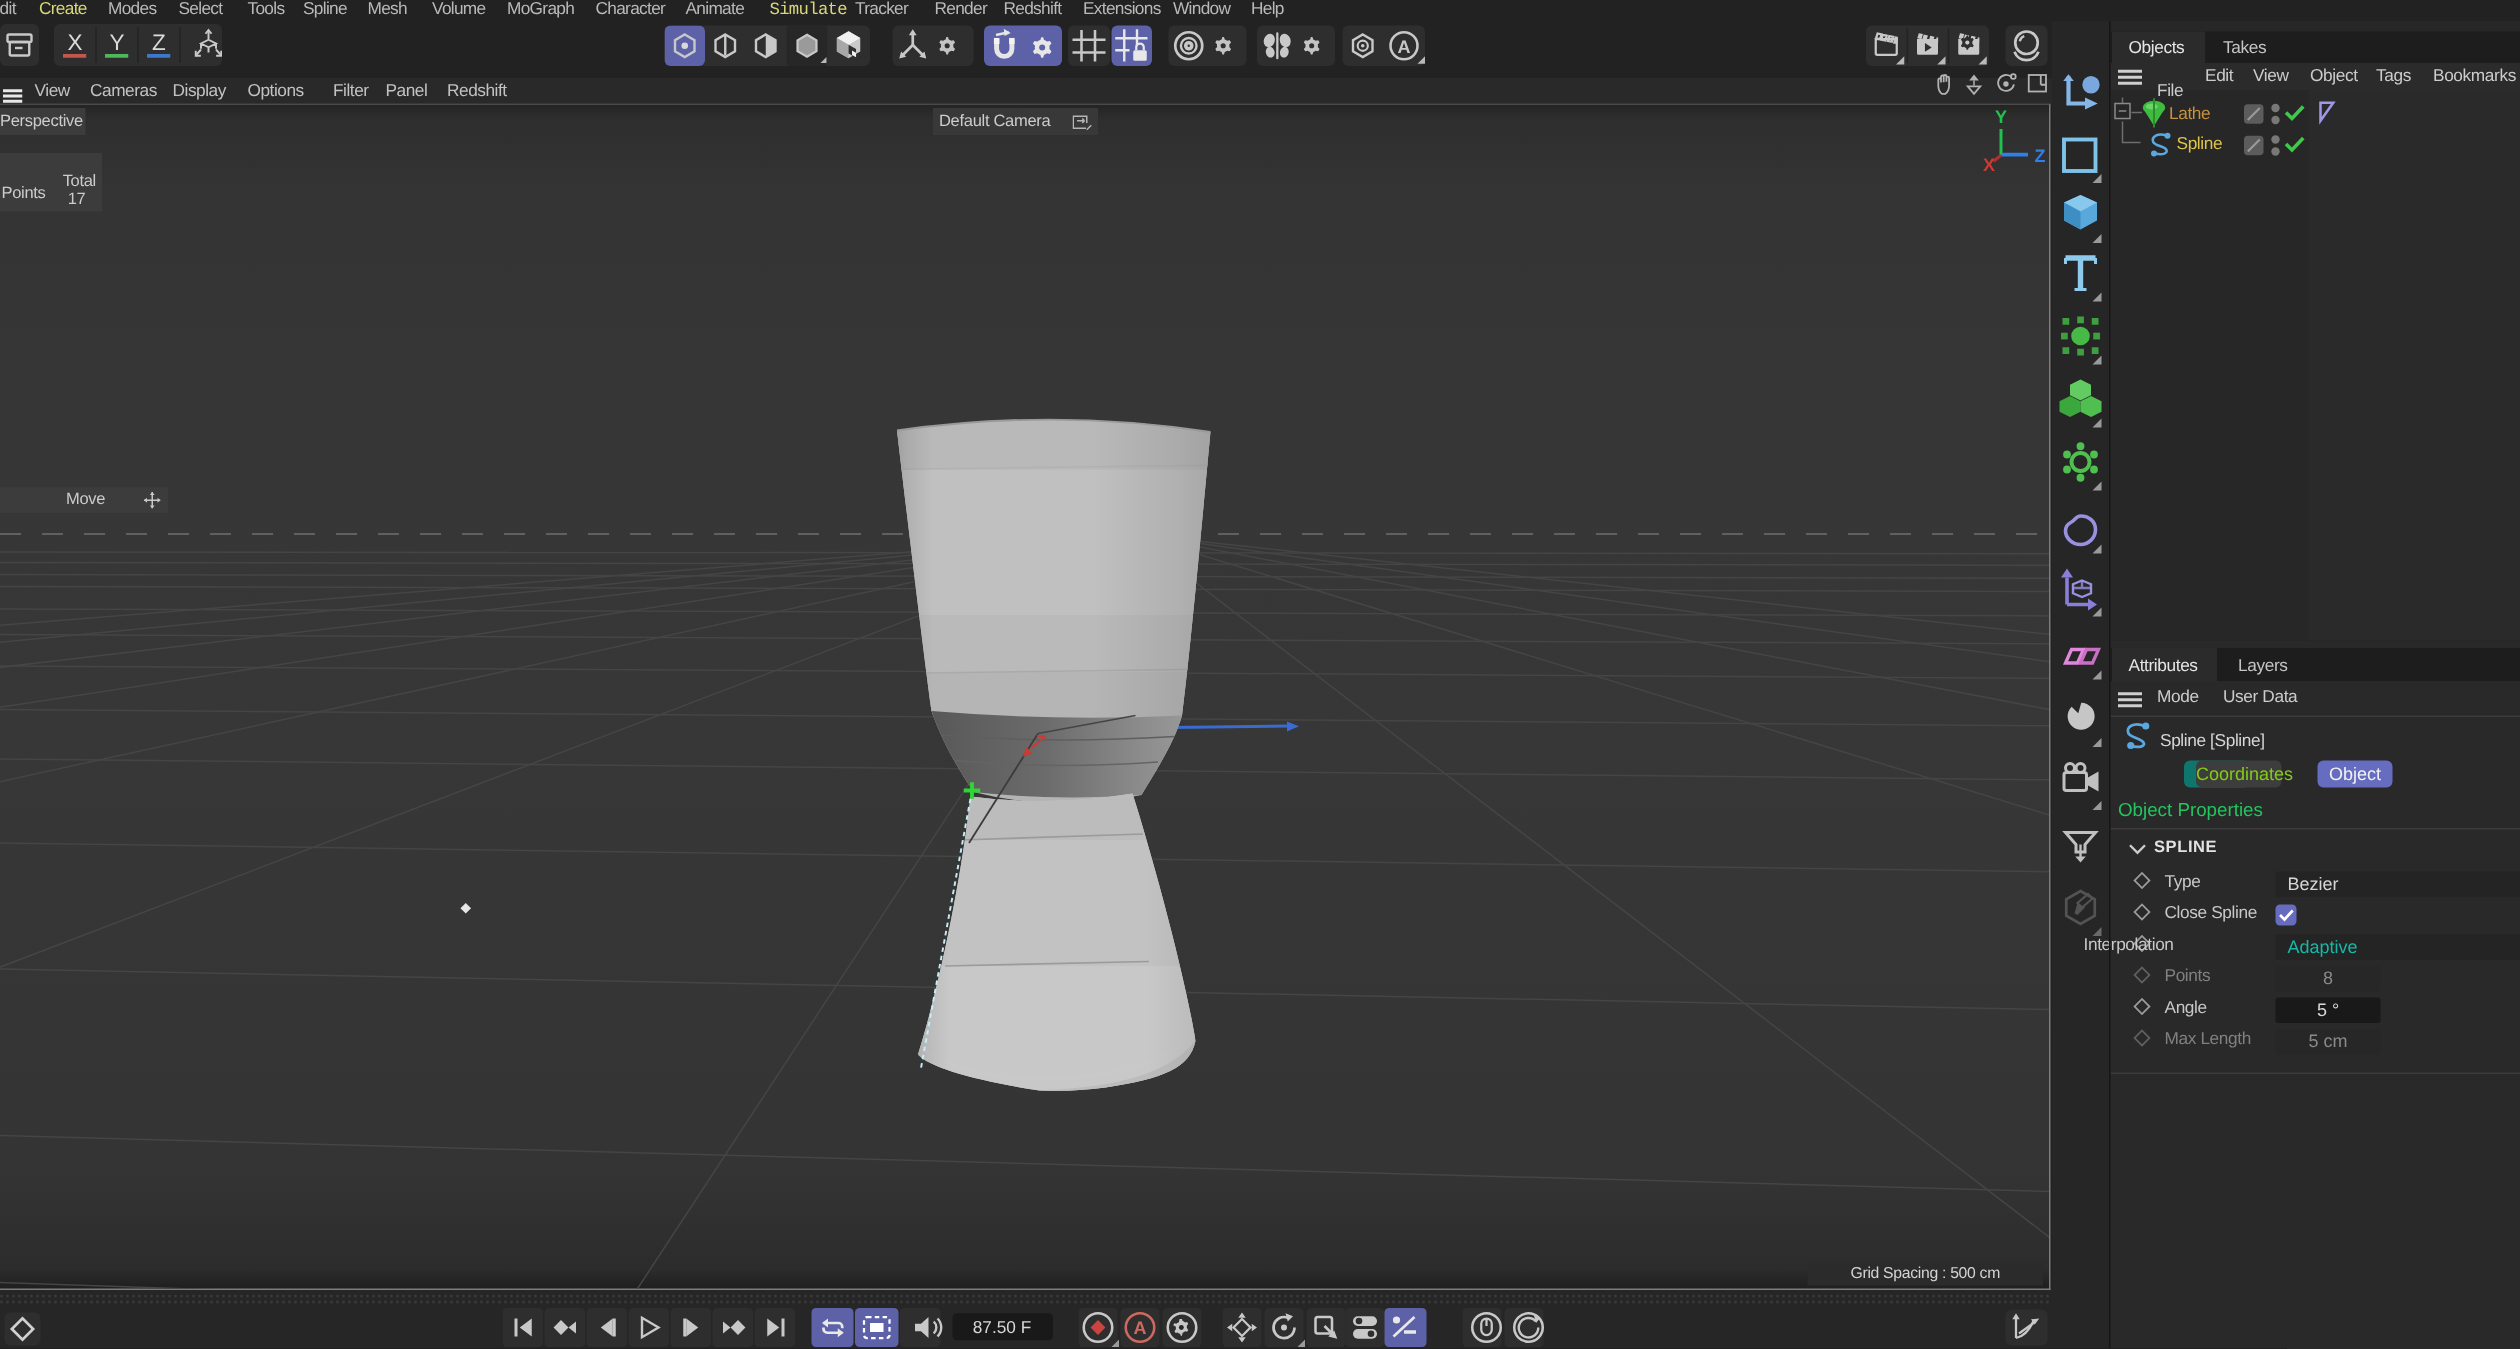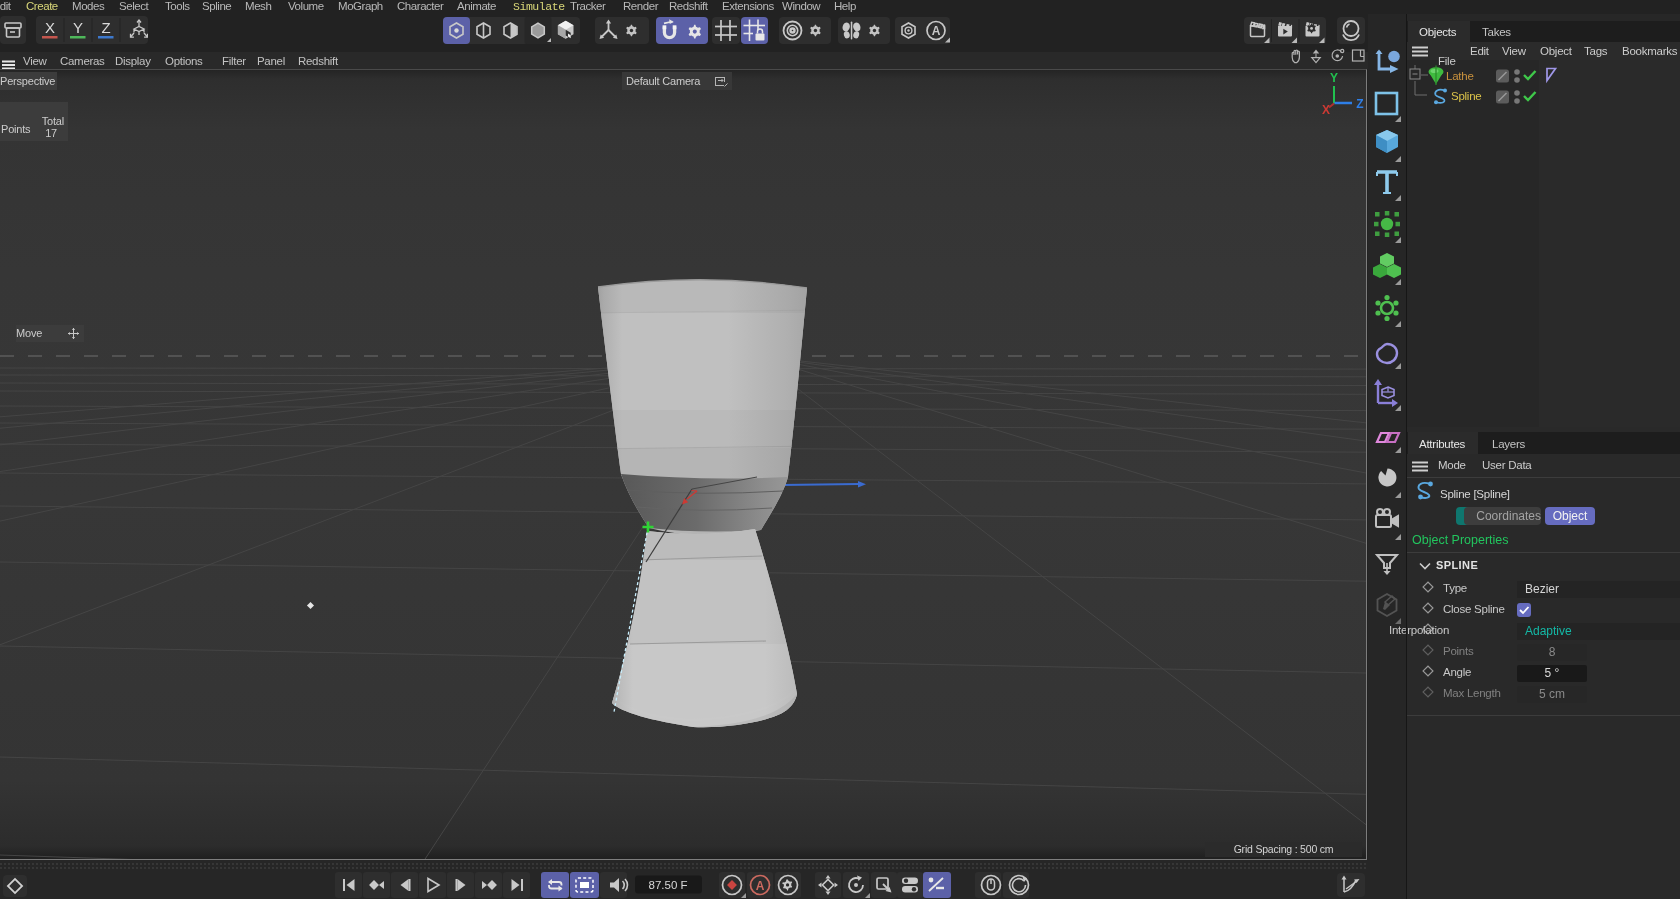--- a/index.html
+++ b/index.html
@@ -403,21 +403,21 @@
 <text x="1326" y="44" fill="#cc3a34" font-size="12" font-weight="bold" text-anchor="middle" font-family="Liberation Sans">X</text>
 </g>
 </svg>
 </div>
 <div class="vplabel" style="left:0;top:72px;width:57px;height:18px;line-height:18px;">Perspective</div>
 <div class="vplabel" style="left:0;top:102px;width:68px;height:39px;">
   <div style="position:absolute;right:4px;top:13px;">Total</div>
   <div style="position:absolute;left:1px;top:21px;">Points</div>
   <div style="position:absolute;right:11px;top:25px;">17</div>
 </div>
-<div class="vplabel" style="left:16px;top:325px;width:68px;height:17px;line-height:17px;">Move
+<div class="vplabel" style="left:0;top:325px;width:68px;height:17px;line-height:17px;padding-left:44px;">Move
   <svg width="11" height="11" style="position:absolute;right:5px;top:3px;" viewBox="0 0 11 11">
         <g stroke="#c8c8c8" stroke-width="1">
           <line x1="5.5" y1="0" x2="5.5" y2="11"></line>
           <line x1="0" y1="5.5" x2="11" y2="5.5"></line>
           <path d="M5.5 0l-1.6 2h3.2z M5.5 11l-1.6-2h3.2z M0 5.5l2-1.6v3.2z M11 5.5l-2-1.6v3.2z" fill="#c8c8c8" stroke="none"></path>
         </g>
       </svg>
 </div>
 <div class="vplabel" style="left:622px;top:72px;width:110px;height:18px;line-height:18px;background:#383838;padding-left:4px;box-sizing:border-box;">Default Camera
   <svg width="13" height="11" style="position:absolute;right:4px;top:4px;" viewBox="0 0 13 11">
@@ -615,21 +615,21 @@
 <div class="abs" style="left:1407px;top:477px;width:273px;height:1px;background:#3c3c3c;"></div>
 <svg class="abs" style="left:1416px;top:481px;" width="20" height="22">
       <g fill="none">
         <path d="M14 3C6 0 1 4 3 8 5 11 11 11 13 14 14.5 16.5 10 18 4 16" stroke="#5aa8e0" stroke-width="1.9"></path>
         <circle cx="14.5" cy="3" r="2.4" fill="#5aa8e0"></circle>
         <circle cx="4.5" cy="16" r="2.4" fill="#5aa8e0"></circle>
       </g>
     </svg>
 <div class="tab" style="left:1440px;top:484px;color:#d6d6d6;">Spline [Spline]</div>
 <div class="abs" style="left:1416px;top:507px;width:44px;height:18px;background:#0f766e;border-radius:4px;text-align:center;line-height:18px;font-size:12px;color:#c8c8c8;margin-left:40px;">Basic</div>
-<div class="abs" style="left:1464px;top:507px;width:77px;height:18px;background:#3d3d3d;border-radius:4px;text-align:right;line-height:18px;font-size:12px;color:#a3a3a3;">Coordinates</div>
+<div class="abs" style="left:1464px;top:507px;width:57px;height:18px;background:#3d3d3d;border-radius:4px;text-align:center;line-height:18px;font-size:12px;color:#84cc16;">Coordinates</div>
 <div class="abs" style="left:1545px;top:507px;width:50px;height:18px;background:#666cc0;border-radius:4px;text-align:center;line-height:18px;font-size:12px;color:#f2f2f2;">Object</div>
 <div class="abs" style="left:1412px;top:533px;font-size:12.5px;color:#22c55e;">Object Properties</div>
 <div class="abs" style="left:1407px;top:552px;width:273px;height:1px;background:#3c3c3c;"></div>
 <svg class="abs" style="left:1419px;top:561px;" width="12" height="10">
       <path d="M1 2.5l5 5 5-5" fill="none" stroke="#cccccc" stroke-width="1.6"></path>
     </svg>
 <div class="abs" style="left:1436px;top:559px;font-size:11px;font-weight:bold;color:#e2e2e2;letter-spacing:0.4px;">SPLINE</div>
 
 <svg class="abs" style="left:1421px;top:580px;" width="14" height="130">
 <g fill="none" stroke="#9a9a9a" stroke-width="1.2">

